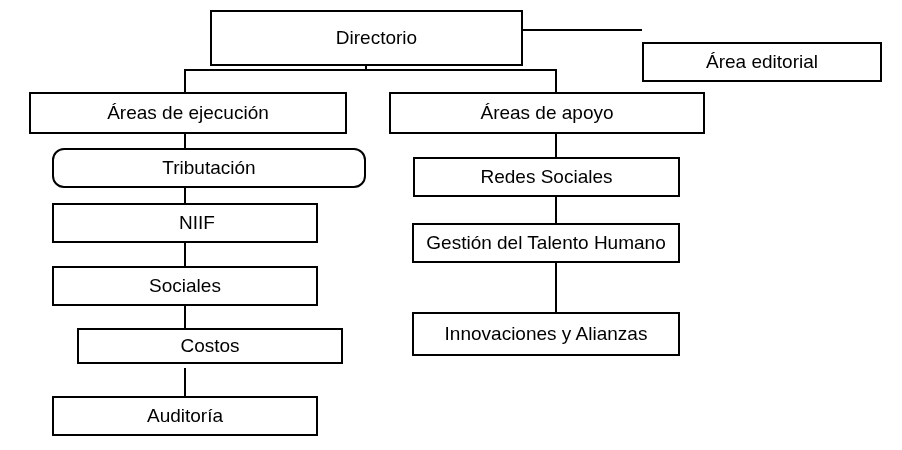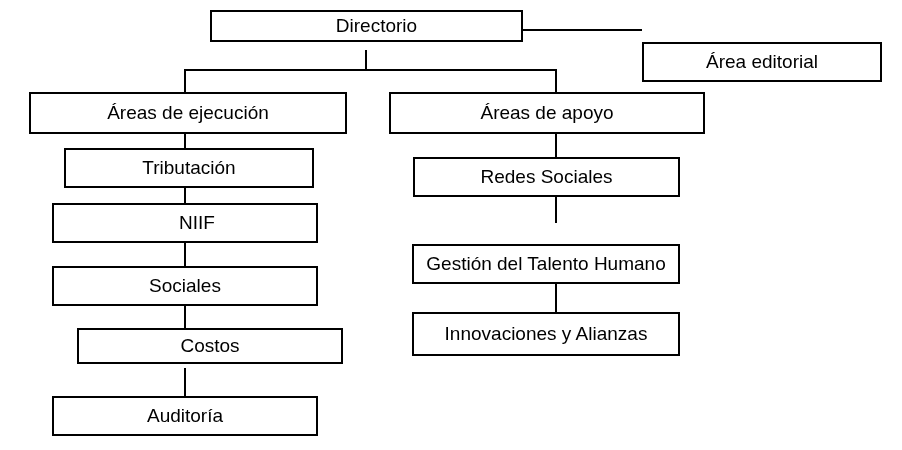--- a/index.html
+++ b/index.html
@@ -48,37 +48,37 @@
   <div class="edge" style="left:184px; top:134px; width:2px; height:14px;"></div>
   <div class="edge" style="left:184px; top:188px; width:2px; height:15px;"></div>
   <div class="edge" style="left:184px; top:243px; width:2px; height:23px;"></div>
   <div class="edge" style="left:184px; top:306px; width:2px; height:22px;"></div>
   <div class="edge" style="left:184px; top:368px; width:2px; height:28px;"></div>
 
   <div class="edge" style="left:555px; top:134px; width:2px; height:23px;"></div>
   <div class="edge" style="left:555px; top:197px; width:2px; height:26px;"></div>
   <div class="edge" style="left:555px; top:263px; width:2px; height:49px;"></div>
 
-  <div class="node" style="left:210px; top:10px; width:313px; height:32px;padding-left:20px;">Directorio</div>
+  <div class="node" style="left:210px; top:10px; width:313px; height:56px;padding-left:20px;">Directorio</div>
 
   <div class="node" style="left:642px; top:10px; width:240px; height:40px;margin-top:32px;">Área editorial</div>
 
   <div class="node" style="left:29px; top:92px; width:318px; height:42px;">Áreas de ejecución</div>
 
   <div class="node" style="left:389px; top:92px; width:316px; height:42px;">Áreas de apoyo</div>
 
-  <div class="node" style="left:64px; top:148px; width:250px; height:40px;">Tributación</div>
+  <div class="node" style="left:52px; top:148px; width:314px; height:40px;border-radius:12px;">Tributación</div>
 
   <div class="node" style="left:52px; top:203px; width:266px; height:40px;padding-left:24px;">NIIF</div>
 
   <div class="node" style="left:52px; top:266px; width:266px; height:40px;">Sociales</div>
 
   <div class="node" style="left:52px; top:328px; width:266px; height:36px;margin-left:25px;">Costos</div>
 
   <div class="node" style="left:52px; top:396px; width:266px; height:40px;">Auditoría</div>
 
   <div class="node" style="left:413px; top:157px; width:267px; height:40px;">Redes Sociales</div>
 
-  <div class="node" style="left:412px; top:223px; width:268px; height:40px;margin-top:21px;">Gestión del Talento Humano</div>
+  <div class="node" style="left:412px; top:223px; width:268px; height:40px;">Gestión del Talento Humano</div>
 
   <div class="node" style="left:412px; top:312px; width:268px; height:44px;">Innovaciones y Alianzas</div>
 
 </div>
 
 </body></html>

